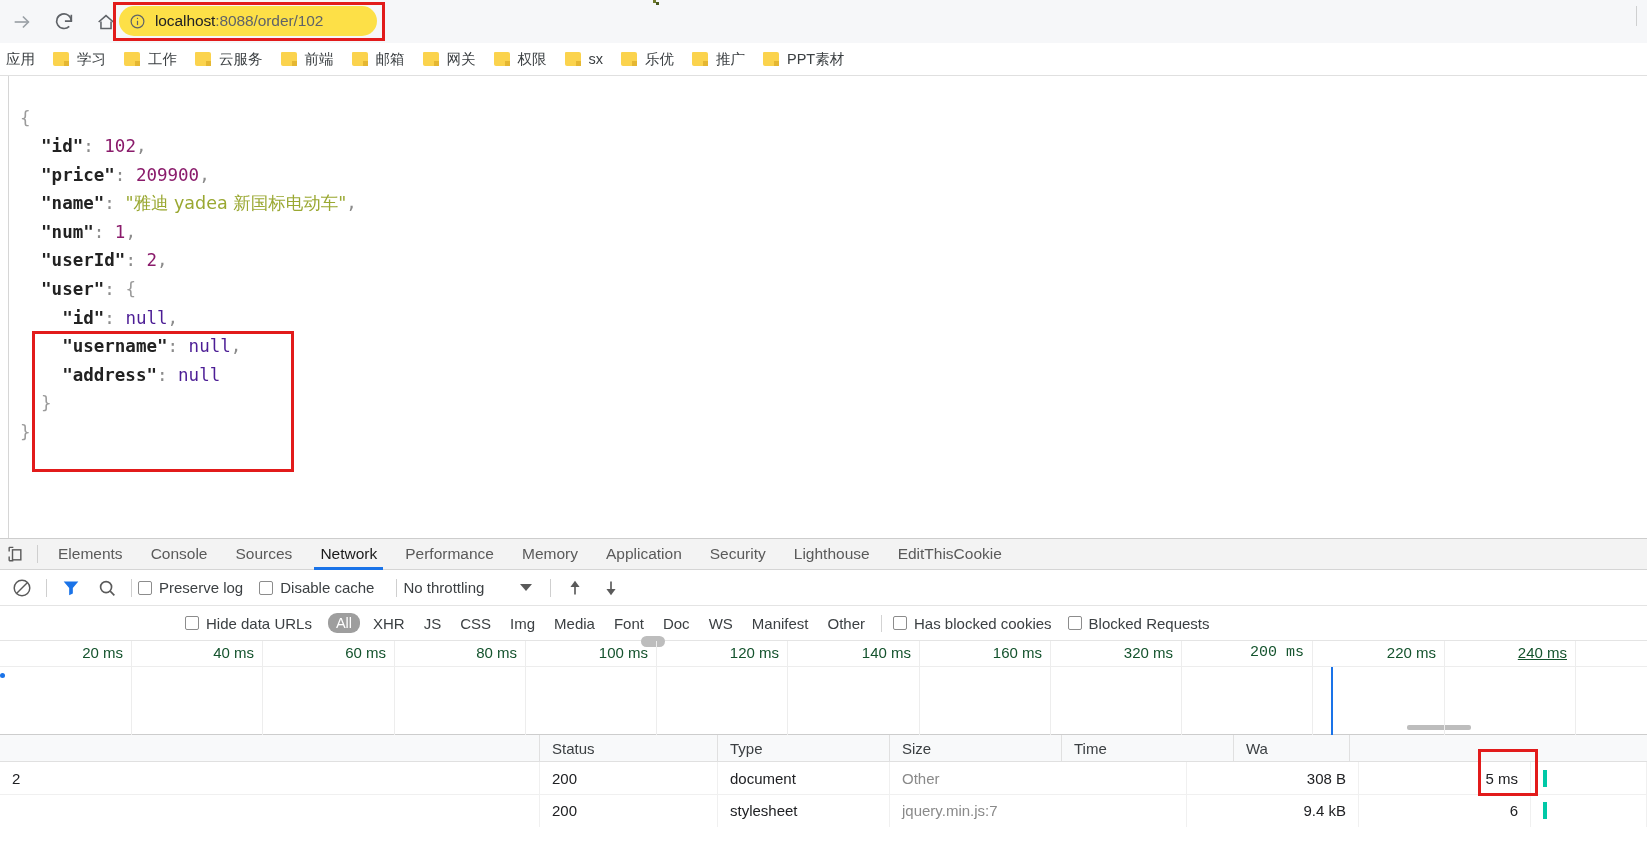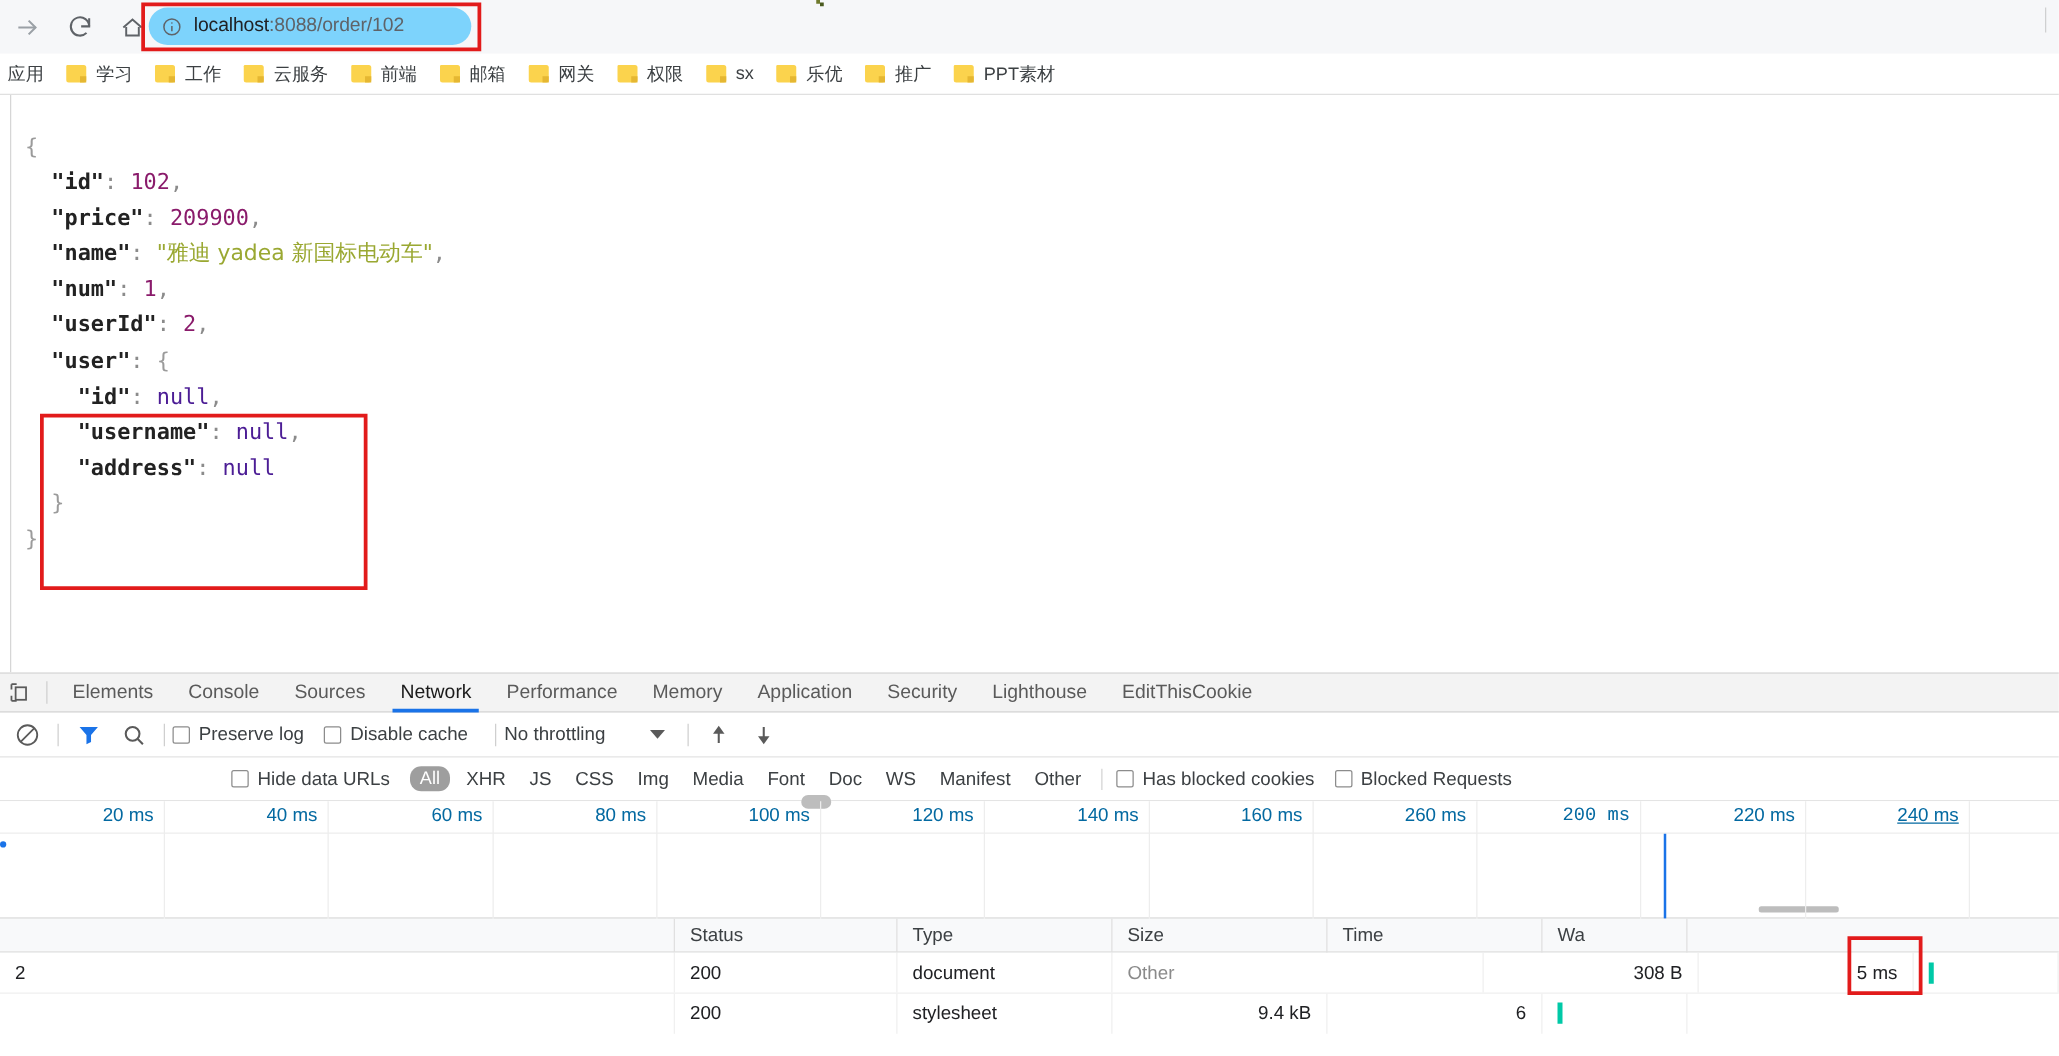--- a/index.html
+++ b/index.html
@@ -25,21 +25,21 @@
   #nav-forward { left: 6px; }
   #nav-reload  { left: 48px; color: #5f6368; }
   #nav-home    { left: 90px; color: #5f6368; }
 
   #omnibox-highlight {
     position: absolute; left: 113px; top: 2px; width: 272px; height: 39px;
     border: 3px solid #e21b1b; background: transparent;
   }
   #omnibox {
     position: absolute; left: 119px; top: 6px; width: 258px; height: 30px;
-    background: #7dd3fc; border-radius: 16px;
+    background: #fde047; border-radius: 16px;
     display: flex; align-items: center; padding: 0 10px;
   }
   #site-info-icon {
     width: 17px; height: 17px; flex: 0 0 17px; margin-right: 9px;
     color: #5f6368;
   }
   #omnibox-url {
     font-size: 15.5px; color: #202124; white-space: nowrap;
     letter-spacing: -0.1px;
   }
@@ -187,21 +187,21 @@
     background: #ffffff; border-bottom: 1px solid #cdcdcd;
   }
   #ruler-row {
     position: absolute; left: 0; top: 0; width: 1647px; height: 26px;
     border-bottom: 1px solid #ededed;
   }
   .tick {
     position: absolute; top: 0; height: 94px; border-left: 1px solid #ededed;
   }
   .tick-label {
-    position: absolute; top: 3px; font-size: 15px; color: #0369a1;
+    position: absolute; top: 3px; font-size: 15px; color: #14532d;
     text-align: right; white-space: nowrap;
   }
   #overview-drag-handle {
     position: absolute; left: 641px; top: -5px; width: 24px; height: 11px;
     background: #bdbdbd; border-radius: 6px;
   }
   #overview-marker {
     position: absolute; left: 1331px; top: 26px; width: 2px; height: 68px;
     background: #1a73e8;
   }
@@ -482,21 +482,21 @@
       <div class="tick-label" style="left: 417px; width: 100px;">80 ms</div>
       <div class="tick" style="left: 656px;"></div>
       <div class="tick-label" style="left: 548px; width: 100px;">100 ms</div>
       <div class="tick" style="left: 787px;"></div>
       <div class="tick-label" style="left: 679px; width: 100px;">120 ms</div>
       <div class="tick" style="left: 919px;"></div>
       <div class="tick-label" style="left: 811px; width: 100px;">140 ms</div>
       <div class="tick" style="left: 1050px;"></div>
       <div class="tick-label" style="left: 942px; width: 100px;">160 ms</div>
       <div class="tick" style="left: 1181px;"></div>
-      <div class="tick-label" style="left: 1073px; width: 100px;">260 ms</div>
+      <div class="tick-label" style="left: 1073px; width: 100px;">320 ms</div>
       <div class="tick" style="left: 1312px;"></div>
       <div class="tick-label" style="left: 1204px; width: 100px; font-family: Liberation Mono, monospace;">200 ms</div>
       <div class="tick" style="left: 1444px;"></div>
       <div class="tick-label" style="left: 1336px; width: 100px;">220 ms</div>
       <div class="tick" style="left: 1575px;"></div>
       <div class="tick-label" style="left: 1467px; width: 100px; text-decoration: underline;">240 ms</div>
       <div class="tick-label" style="left: 1598.24px; width: 100px;">24</div>
     </div>
 
   <div id="dt-table">
@@ -528,20 +528,21 @@
         <div class="td num" style="width: 172px;">308 B</div>
         <div class="td num" style="width: 172px;">5 ms</div>
         <div class="td" style="width: 116px;">
           <span style="display: block; width: 4px; height: 17px; background: rgb(0, 201, 167);"></span>
         </div>
       </div>
     <div class="tr" id="row-2">
         <div class="td" style="width: 540px;"></div>
         <div class="td" style="width: 178px;">200</div>
         <div class="td" style="width: 172px;">stylesheet</div>
+        <div class="td dim" style="width: 297px;">jquery.min.js:7</div>
         <div class="td num" style="width: 172px;">9.4 kB</div>
         <div class="td num" style="width: 172px;">6</div>
         <div class="td" style="width: 116px;">
           <span style="display: block; width: 4px; height: 17px; background: rgb(0, 201, 167);"></span>
         </div>
       </div>
     <div id="time-cell-highlight"></div>
   </div>
 </div>
 

